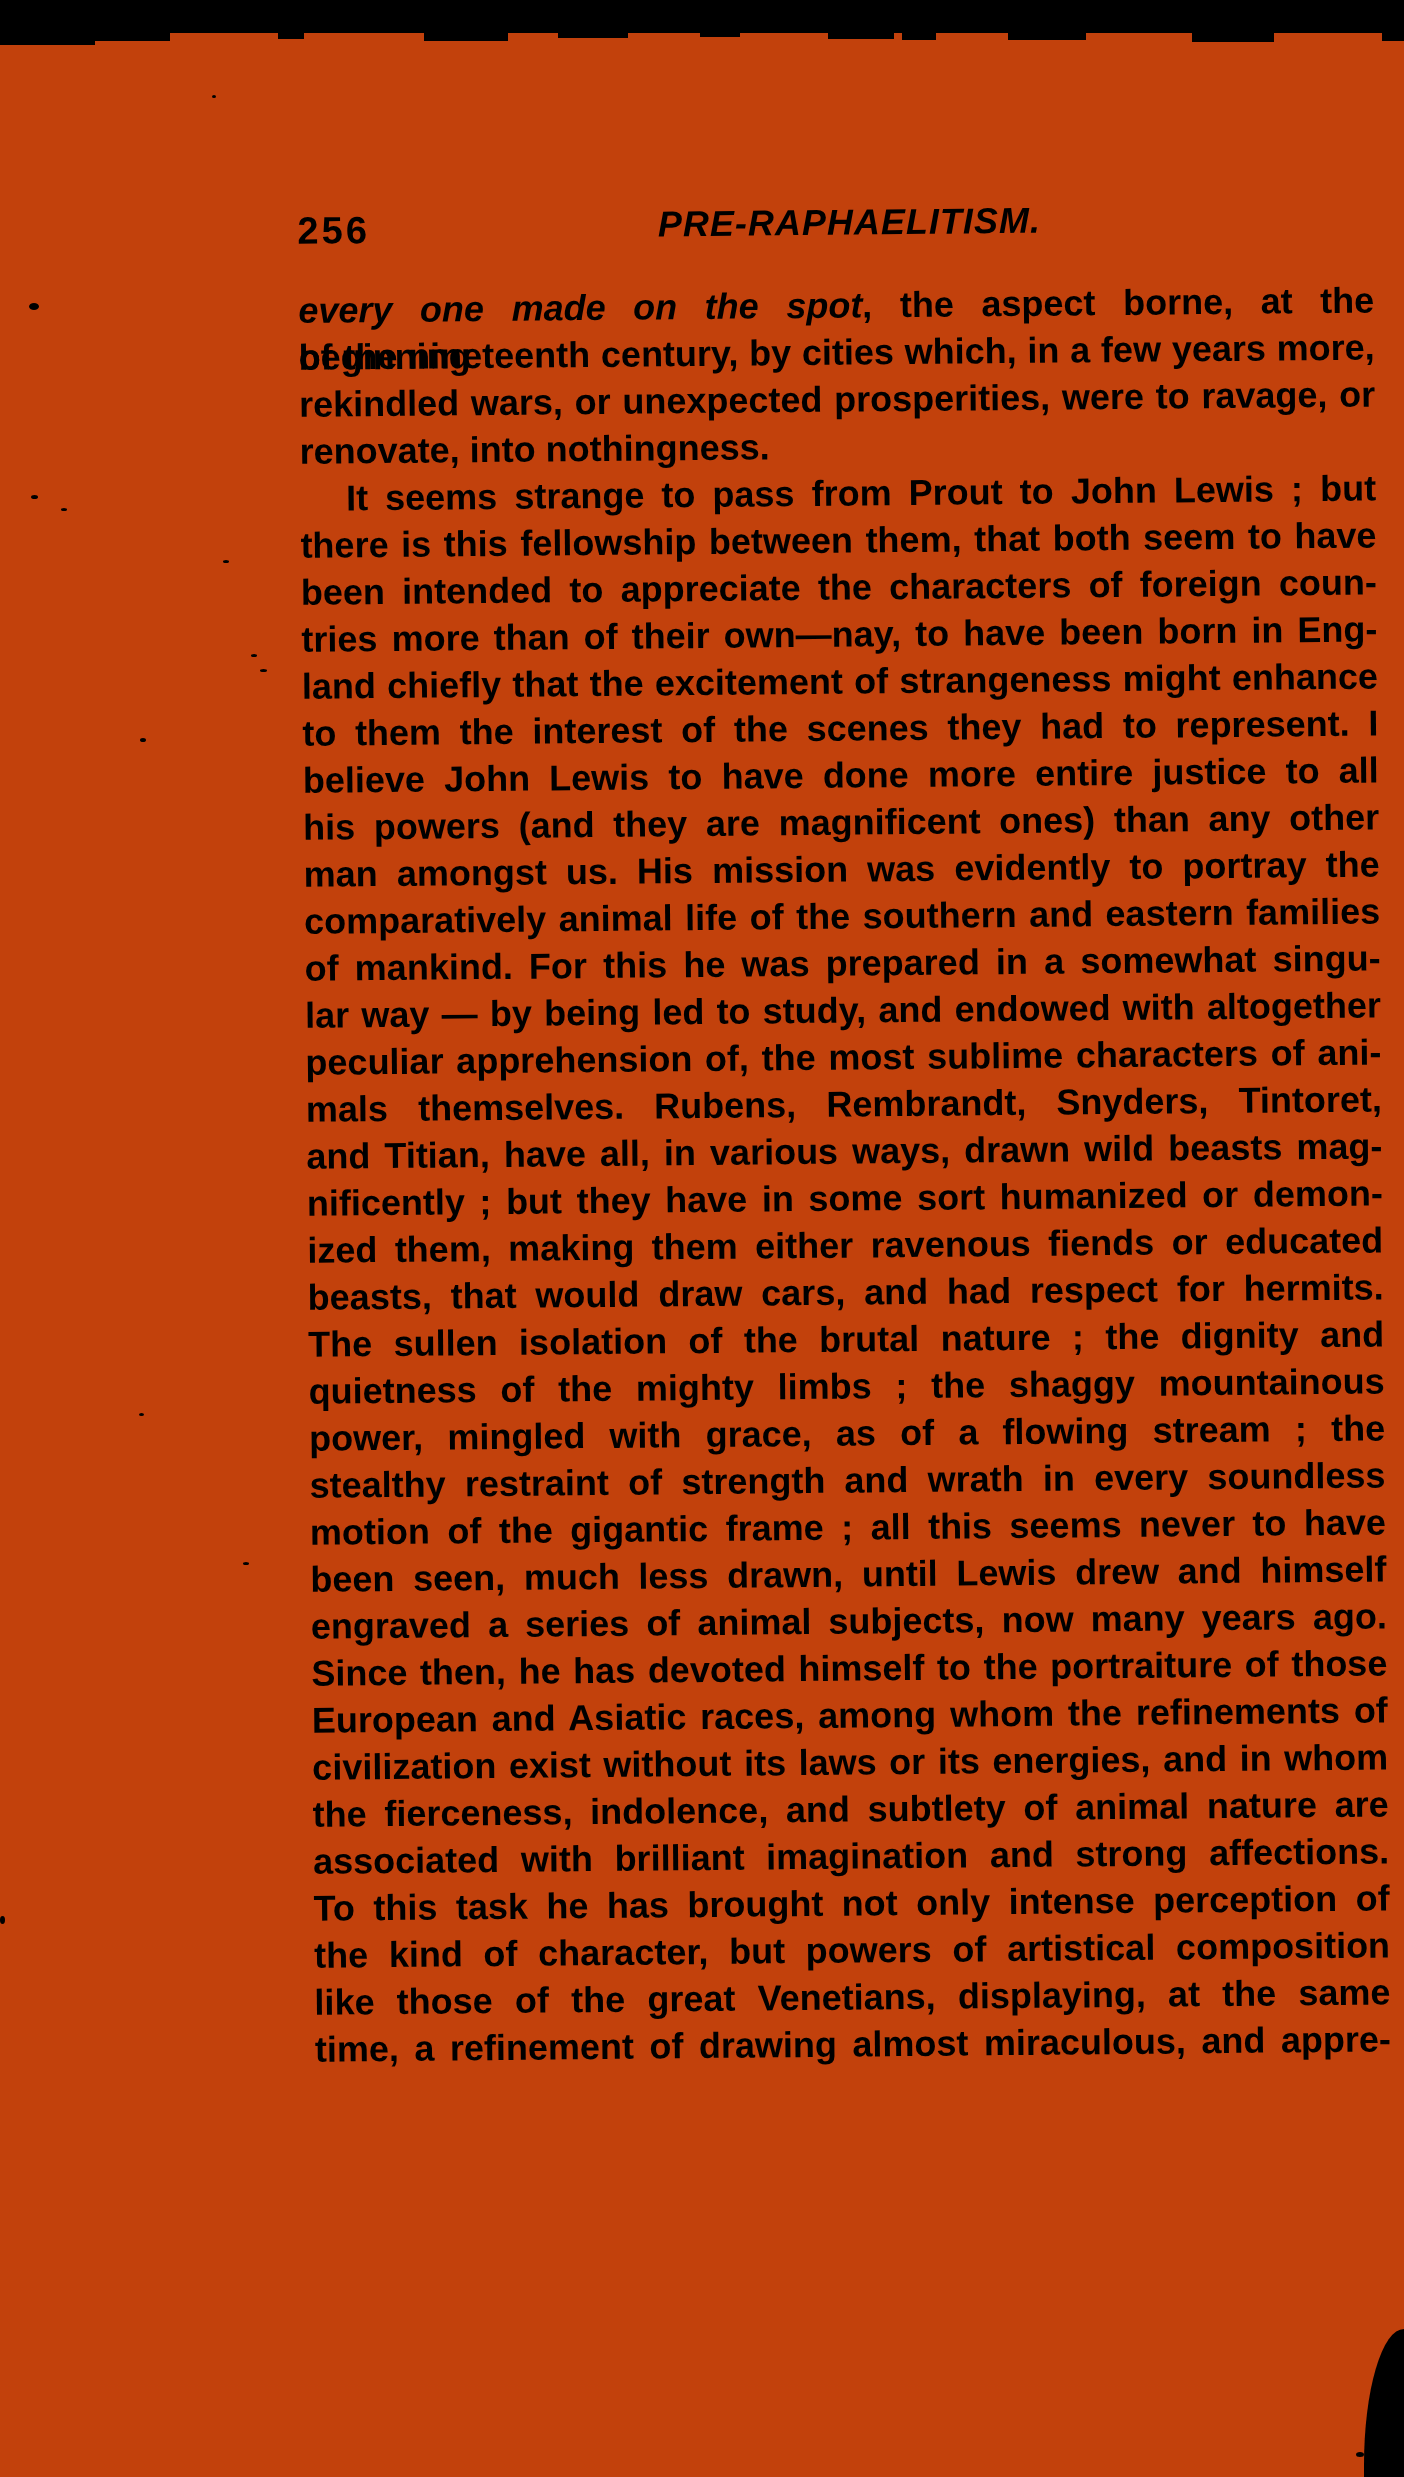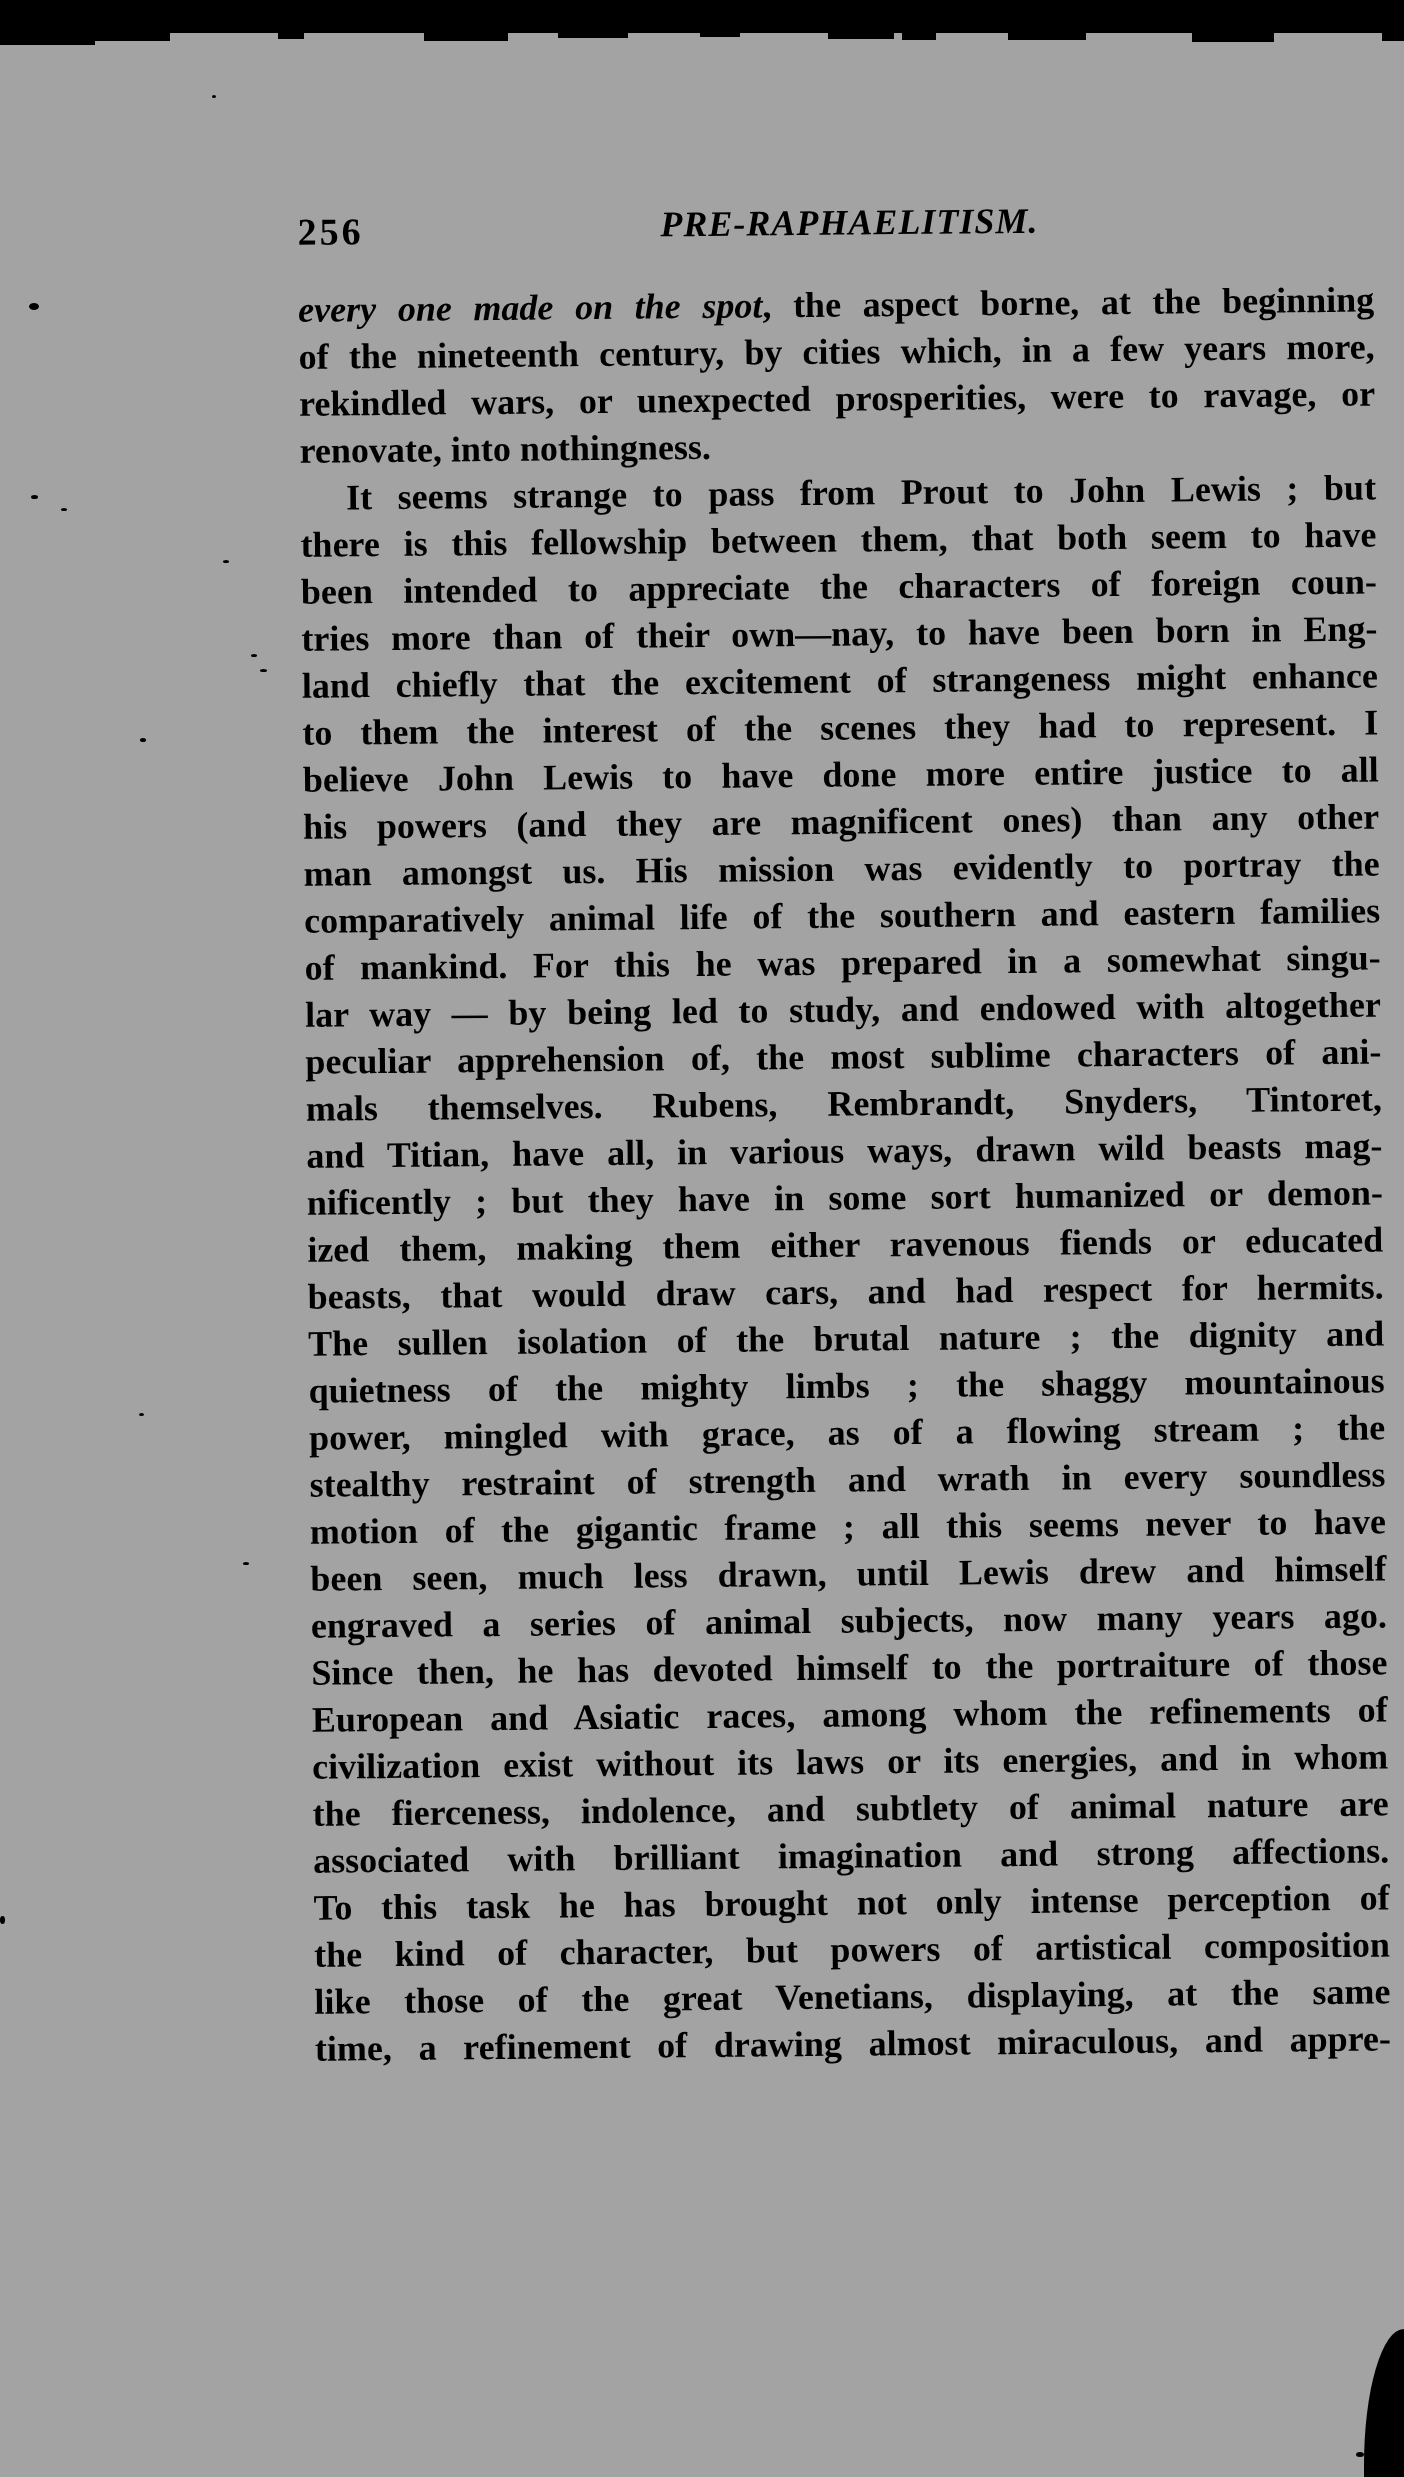--- a/index.html
+++ b/index.html
@@ -1,19 +1,19 @@
 <!DOCTYPE html>
 <html><head>
 <meta charset="utf-8">
 <style>
   html,body { margin:0; padding:0; background:#777; }
   .screen {
     position:relative; width:1404px; height:2477px;
-    background:#a3a3a3; overflow:hidden;
-    font-family:Liberation Serif, serif; color:#000;
+    background:#c2410c; overflow:hidden;
+    font-family:Liberation Sans, sans-serif; color:#000;
   }
   
   .scan-bar-top { position:absolute; top:0; left:0; width:1404px; height:33px; background:#000; }
   .scan-bar-top i { position:absolute; top:0; background:#000; display:block; }
   
   .page-content { position:absolute; left:0; top:0; width:1404px; height:2477px;
                   transform:rotate(-0.55deg); transform-origin:50% 45%; }
   .pagenum  { position:absolute; left:306px; top:206px; font-size:38px; font-weight:bold; letter-spacing:3px; }
   .runtitle { position:absolute; left:638px; top:203px; width:440px; text-align:center;
               font-size:36px; font-style:italic; font-weight:bold; letter-spacing:1px; white-space:nowrap; }

